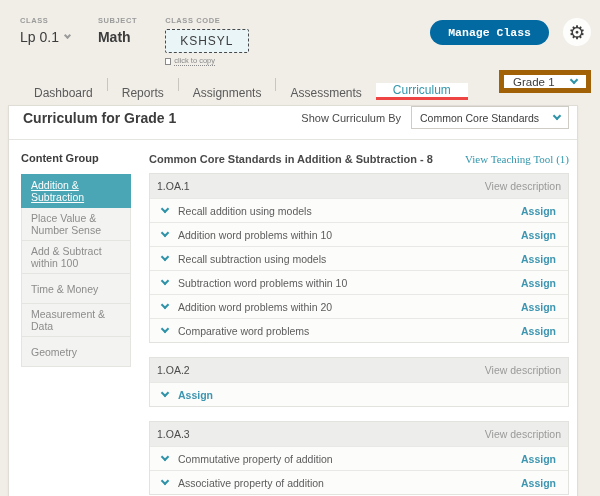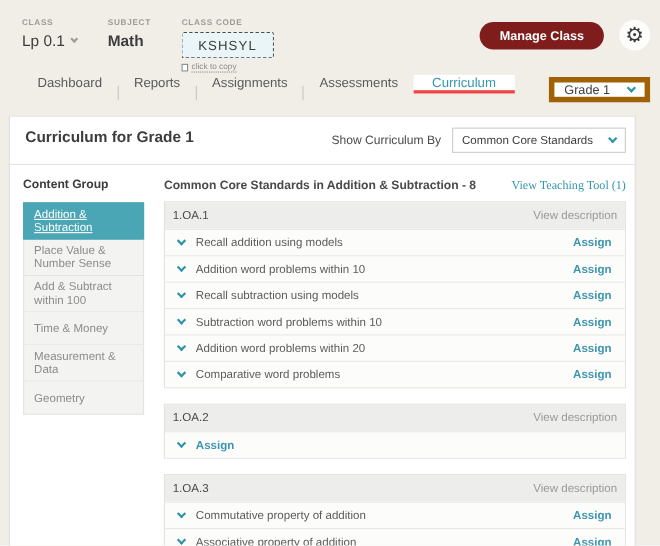--- a/index.html
+++ b/index.html
@@ -14,35 +14,35 @@
   .val-row { display:flex; align-items:center; gap:6px; }
   .val { font-size:14px; color:#3c3c3c; }
   .val.bold { font-weight:bold; }
   .chev { display:inline-block; width:6px; height:6px; border-right:2px solid #2f93a8; border-bottom:2px solid #2f93a8; transform:rotate(45deg); margin-top:-3px; }
   .chev.gray { border-color:#9b9b9b; width:5px; height:5px; }
   .code-box { display:inline-block; border:1.5px dashed #4a4a4a; background:#eaf5f8; padding:4px 14px; font-size:12px; letter-spacing:1px; color:#3c3c3c; border-radius:2px; }
   .copy-row { display:flex; align-items:center; gap:3px; margin-top:3px; cursor:pointer; }
   .copy-icon { display:inline-block; width:6px; height:7px; border:1px solid #8a8a8a; background:#fff; }
   .copy-txt { font-size:7.5px; color:#8a8a8a; border-bottom:1px dotted #8a8a8a; }
   .top-spacer { flex:1; }
-  .manage-btn { border:none; background:#7f1d1d; color:#fff; font-family:Liberation Sans, sans-serif; font-weight:bold; font-size:11.5px; height:25px; padding:0 18px; border-radius:13px; margin-top:4px; cursor:pointer; }
+  .manage-btn { border:none; background:#0369a1; color:#fff; font-family:Liberation Mono, monospace; font-weight:bold; font-size:11.5px; height:25px; padding:0 18px; border-radius:13px; margin-top:4px; cursor:pointer; }
   .gear-wrap { width:28px; height:28px; border-radius:50%; background:#fdfdfc; display:flex; align-items:center; justify-content:center; margin:2px 0 0 14px; cursor:pointer; }
   .gear { font-size:19px; line-height:19px; color:#3d3d3d; }
 
   
   .tabbar { position:relative; height:32px; padding-left:20px; display:flex; align-items:stretch; }
-  .tabs { display:flex; align-items:flex-start; }
+  .tabs { display:flex; align-items:flex-end; }
   .tab { display:flex; align-items:center; padding:0 14px; font-size:12px; color:#5a5a5a; cursor:pointer; }
   .tab.active { background:#fff; color:#3397ac; border-bottom:3px solid #ef4444; padding:0 17px; }
   .tab-sep { width:1px; height:13px; background:#c9c6c0; align-self:center; }
   .grade-select { position:absolute; right:9px; top:2px; width:92px; height:23px; background:#fff; border:5px solid #a16207; display:flex; align-items:center; justify-content:space-between; padding:0 9px; font-size:11.5px; color:#3c3c3c; cursor:pointer; }
 
   
   .panel { position:absolute; left:8px; right:22px; top:105px; bottom:-10px; background:#fff; border:1px solid #e0ddd7; box-shadow:0 1px 2px rgba(0,0,0,.06); }
-  .panel-head { display:flex; justify-content:space-between; padding:10px 8px 10px 14px; border-bottom:1px solid #e6e4e0; }
+  .panel-head { display:flex; align-items:center; justify-content:space-between; padding:0 8px 10px 14px; border-bottom:1px solid #e6e4e0; }
   .panel-title { font-size:14px; font-weight:bold; color:#3c3c3c; }
   .show-by { display:flex; align-items:center; gap:10px; }
   .show-by-label { font-size:11px; color:#4a4a4a; }
   .std-select { width:158px; height:23px; background:#fff; border:1px solid #cfccc6; display:flex; align-items:center; justify-content:space-between; padding:0 8px; font-size:10.5px; color:#3c3c3c; cursor:pointer; }
 
   .panel-body { display:flex; padding:0 8px 0 12px; gap:18px; }
 
   
   .cg { width:110px; flex:none; }
   .cg-head { font-size:11px; font-weight:bold; color:#3c3c3c; padding:12px 0 10px 0; }

